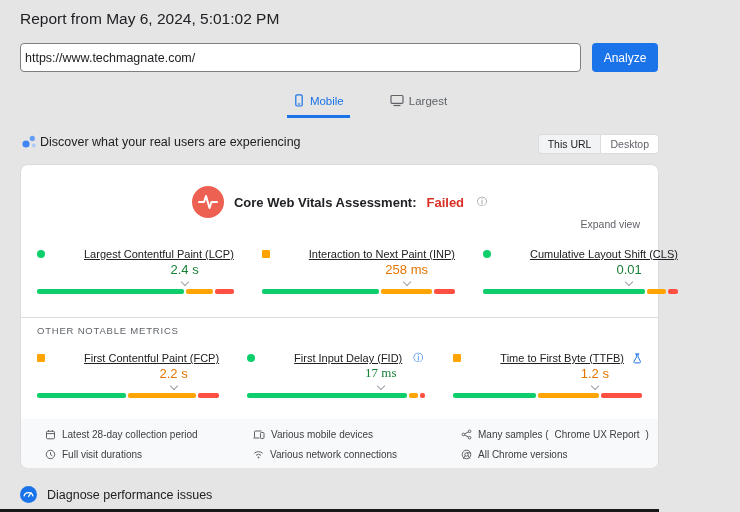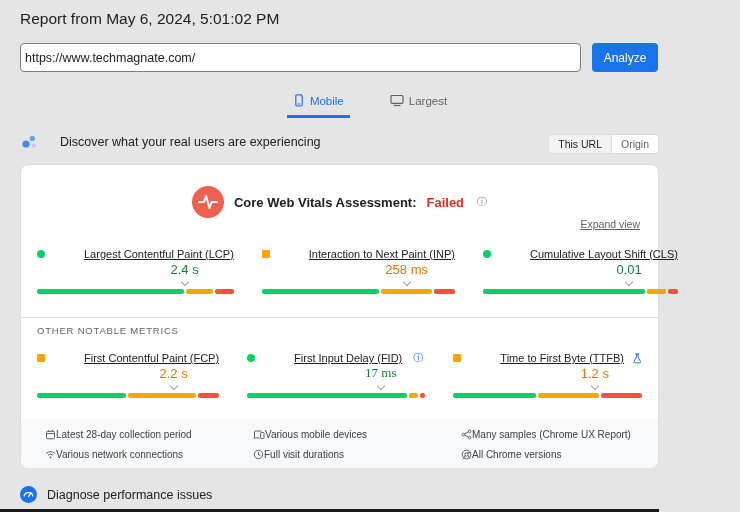--- a/index.html
+++ b/index.html
@@ -13,55 +13,55 @@
     border-radius:4px; padding:0 4px; font-size:12.5px; color:#202124; font-family:inherit; outline:none; }
   .analyze-btn { position:absolute; left:592px; top:43px; width:66px; height:29px; background:#1a73e8; color:#fff;
     border:none; border-radius:4px; font-size:12px; font-weight:500; font-family:inherit; cursor:pointer; }
 
   .tabs { position:absolute; top:90px; left:0; width:100%; display:flex; justify-content:center; gap:34px; }
   .tab { display:flex; align-items:center; gap:5px; padding:4px 6px 8px; font-size:11.5px; font-weight:500;
     border-bottom:3px solid transparent; cursor:pointer; }
   .tab.active { color:#1a73e8; border-bottom-color:#1a73e8; }
   .tab.inactive { color:#5f6368; }
 
-  .field-header { position:absolute; left:20px; top:133px; display:flex; align-items:center; gap:22px; }
+  .field-header { position:absolute; left:20px; top:133px; display:flex; align-items:center; gap:2px; }
   .field-heading { font-size:12.5px; color:#202124; }
   .scope-toggle { position:absolute; right:81px; top:134px; display:flex; }
   .scope-btn { font-family:inherit; font-size:10.5px; padding:3px 9px; border:1px solid #dadce0; background:#fff;
     color:#5f6368; cursor:pointer; }
   .scope-btn.active { background:#f1f3f4; color:#202124; border-radius:4px 0 0 4px; }
   .scope-btn.inactive { border-left:none; border-radius:0 4px 4px 0; }
 
   .card { position:absolute; left:20px; top:164px; width:639px; height:304px; border:1px solid #dadce0; border-radius:8px; background:#fff; }
   .cwv-header { position:absolute; top:21px; left:0; width:100%; display:flex; justify-content:center; align-items:center; gap:10px; }
   .cwv-title { font-size:13px; font-weight:700; color:#202124; }
   .cwv-status { font-size:13px; font-weight:700; color:#d93025; }
   .info-glyph { font-size:10px; color:#80868b; margin-left:3px; }
   .info-glyph.blue { color:#1a73e8; }
-  .expand-view { position:absolute; right:18px; top:53px; font-size:10.5px; color:#5f6368; cursor:pointer;text-decoration:underline; }
+  .expand-view { position:absolute; right:18px; top:53px; font-size:10.5px; color:#5f6368; cursor:pointer; }
 
   .metrics-row { position:absolute; left:16px; right:16px; display:grid; grid-template-columns:repeat(3,1fr); column-gap:28px; }
   .metrics-row.vitals { top:82px; }
   .metrics-row.other { top:186px; }
   .metric-name { display:flex; align-items:center; gap:8px; height:14px; }
   .dot { width:8px; height:8px; border-radius:50%; flex:0 0 auto; }
   .metric-link { font-size:11px; color:#202124; text-decoration:underline; cursor:pointer; white-space:nowrap;padding-left:31px; }
   .bar-area { position:relative; height:33px; }
   .metric-value { position:absolute; bottom:17px; transform:translateX(-50%); font-size:13px; font-weight:500; white-space:nowrap; }
   .marker { position:absolute; bottom:9px; width:6px; height:6px; border-right:1.5px solid #9aa0a6; border-bottom:1.5px solid #9aa0a6;
     transform:translateX(-50%) rotate(45deg); }
   .bar { position:absolute; bottom:0; left:0; right:0; height:5px; display:flex; gap:2px; }
   .bar .seg { height:5px; border-radius:2px; }
 
   .card-divider { position:absolute; top:152px; left:0; width:100%; height:1px; background:#dadce0; }
   .other-label { position:absolute; top:160px; left:16px; font-size:9.5px; letter-spacing:.8px; color:#5f6368; font-weight:500; }
 
   .card-footer { position:absolute; top:254px; left:0; right:0; height:49px; background:#f8f9fa; border-radius:0 0 7px 7px;
     display:grid; grid-template-columns:208px 208px 1fr; grid-auto-rows:17px; row-gap:3px; padding:7px 0 0 24px; }
-  .f-item { display:flex; align-items:center; gap:0; font-size:10px; color:#3c4043; }
+  .f-item { display:flex; align-items:center; gap:6px; font-size:10px; color:#3c4043; }
   .f-item a { color:#3c4043; cursor:pointer; }
   .f-icon { flex:0 0 auto; }
 
   .diagnose { position:absolute; left:20px; top:486px; display:flex; align-items:center; gap:10px; }
   .diagnose-heading { font-size:12.5px; color:#202124; }
 
   .bottom-edge { position:absolute; left:0; top:509px; width:659px; height:3px; background:#17181a; }
 </style>
 </head>
 <body>
@@ -94,21 +94,21 @@
     <svg width="18" height="18" viewBox="0 0 18 18">
       <circle cx="6" cy="11" r="3.6" fill="#4285f4"></circle>
       <circle cx="12.3" cy="5.4" r="2.6" fill="#669df6"></circle>
       <circle cx="13.8" cy="12.4" r="2" fill="#aecbfa"></circle>
     </svg>
     <span class="field-heading">Discover what your real users are experiencing</span>
   </div>
 
   <div class="scope-toggle">
     <button class="scope-btn active">This URL</button>
-    <button class="scope-btn inactive">Origin</button>
+    <button class="scope-btn inactive">Desktop</button>
   </div>
 
   <div class="card">
 
     <div class="cwv-header">
       <svg width="32" height="32" viewBox="0 0 32 32">
         <circle cx="16" cy="16" r="16" fill="#ec6152"></circle>
         <polyline points="7,16 12,16 14,10 17.5,22 19.5,16 25,16" fill="none" stroke="#fff" stroke-width="2" stroke-linecap="round" stroke-linejoin="round"></polyline>
       </svg>
       <span class="cwv-title">Core Web Vitals Assessment:</span>
@@ -246,32 +246,32 @@
           <circle cx="8.6" cy="8.7" r="1.3" fill="none" stroke="#5f6368" stroke-width="1"></circle>
           <line x1="3.6" y1="4.9" x2="7.5" y2="2.9" stroke="#5f6368" stroke-width="1"></line>
           <line x1="3.6" y1="6.1" x2="7.5" y2="8.1" stroke="#5f6368" stroke-width="1"></line>
         </svg>
         <span>Many samples (</span>
           <a>Chrome UX Report</a>
           <span>)</span>
       </div>
       <div class="f-item">
         <svg class="f-icon" width="11" height="11" viewBox="0 0 11 11">
+          <circle cx="5.5" cy="5.5" r="4.2" fill="none" stroke="#5f6368" stroke-width="1"></circle>
+          <path d="M5.5 3.2v2.5l1.8 1" fill="none" stroke="#5f6368" stroke-width="1"></path>
+        </svg>
+        <span>Full visit durations</span>
+      </div>
+      <div class="f-item">
+        <svg class="f-icon" width="11" height="11" viewBox="0 0 11 11">
           <path d="M1.3 4.3a6.2 6.2 0 0 1 8.4 0" fill="none" stroke="#5f6368" stroke-width="1"></path>
           <path d="M3 6.3a3.7 3.7 0 0 1 5 0" fill="none" stroke="#5f6368" stroke-width="1"></path>
           <circle cx="5.5" cy="8.4" r="0.9" fill="#5f6368"></circle>
         </svg>
         <span>Various network connections</span>
-      </div>
-      <div class="f-item">
-        <svg class="f-icon" width="11" height="11" viewBox="0 0 11 11">
-          <circle cx="5.5" cy="5.5" r="4.2" fill="none" stroke="#5f6368" stroke-width="1"></circle>
-          <path d="M5.5 3.2v2.5l1.8 1" fill="none" stroke="#5f6368" stroke-width="1"></path>
-        </svg>
-        <span>Full visit durations</span>
       </div>
       <div class="f-item">
         <svg class="f-icon" width="11" height="11" viewBox="0 0 11 11">
           <circle cx="5.5" cy="5.5" r="4.3" fill="none" stroke="#5f6368" stroke-width="1"></circle>
           <circle cx="5.5" cy="5.5" r="1.7" fill="none" stroke="#5f6368" stroke-width="1"></circle>
           <path d="M5.7 3.8h3.9 M4.2 6.6 2.3 9.8 M7 6.4l1.9 3.3" fill="none" stroke="#5f6368" stroke-width="1"></path>
         </svg>
         <span>All Chrome versions</span>
       </div>
     </div>

